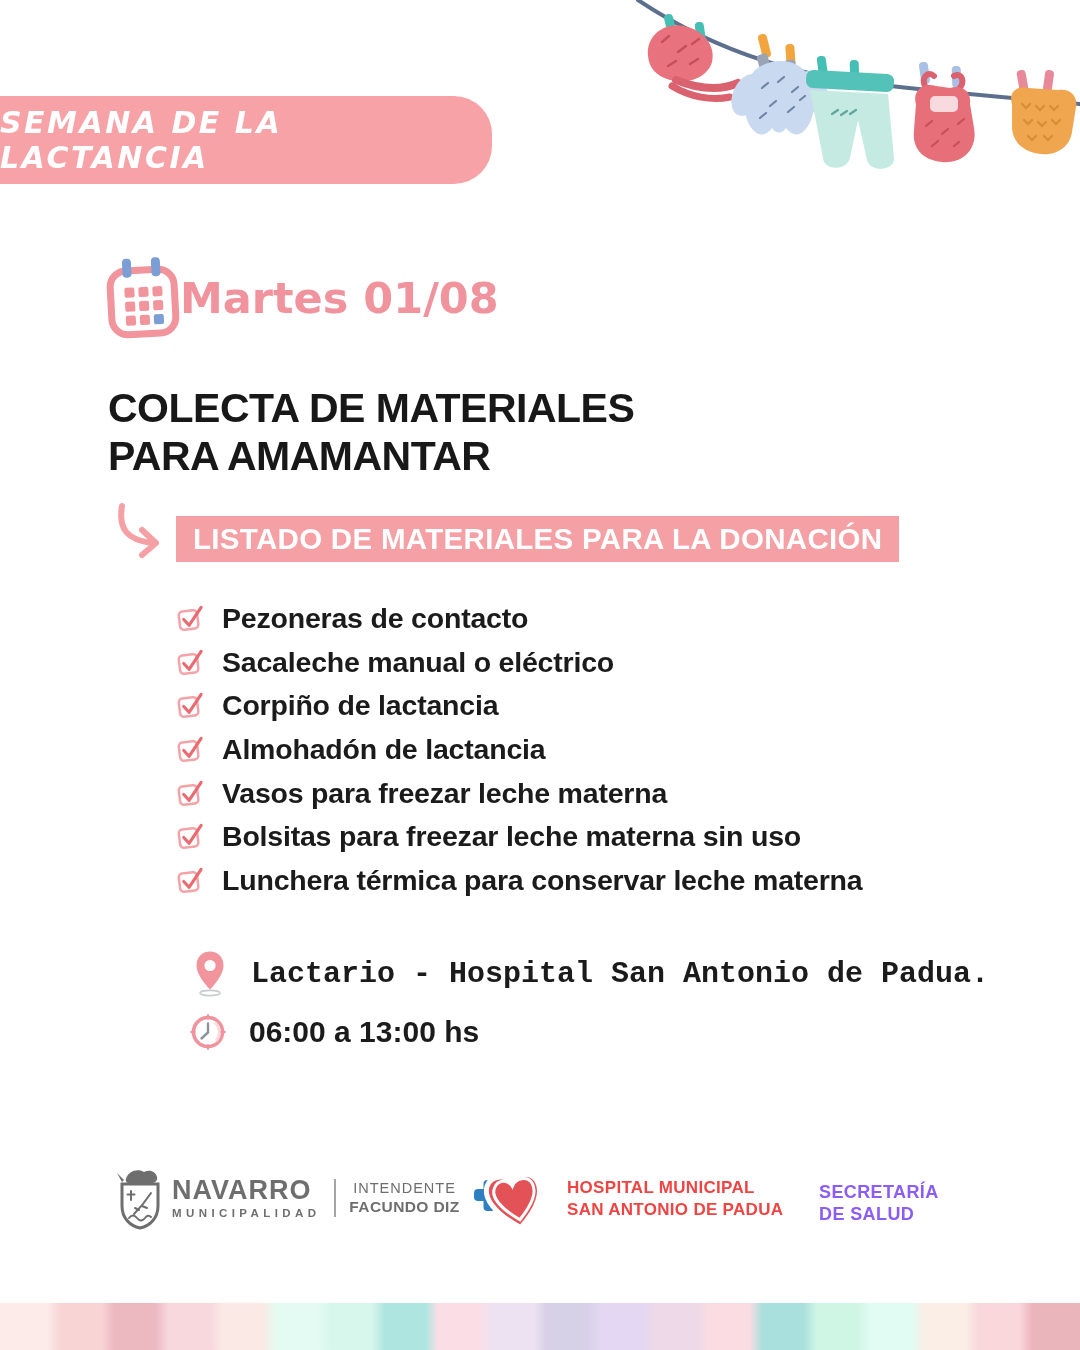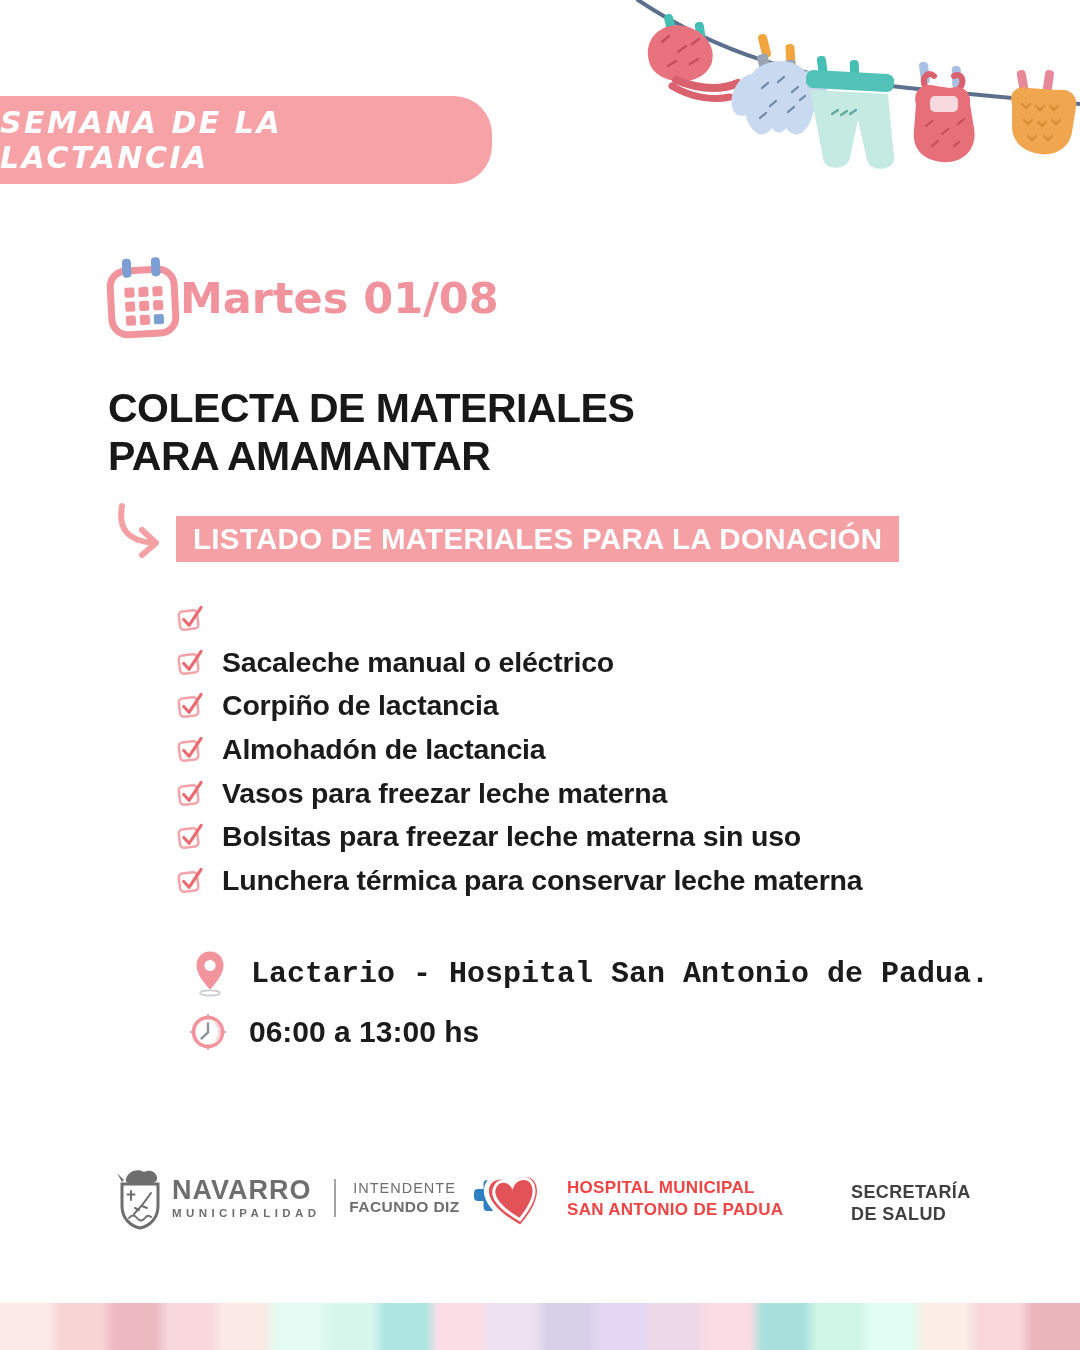--- a/index.html
+++ b/index.html
@@ -47,21 +47,21 @@
   .nav-text{margin-left:4px;}
   .nav-name{font-size:27px;font-weight:800;letter-spacing:1px;line-height:1;}
   .nav-sub{font-size:11.5px;font-weight:700;letter-spacing:4.4px;margin-top:3px;}
   .nav-divider{width:2px;height:38px;background:#A5A5A5;margin:0 13px 0 14px;}
   .mayor-title{font-size:14.5px;font-weight:400;letter-spacing:1px;text-align:center;}
   .mayor-name{font-size:15.5px;font-weight:800;letter-spacing:0.4px;margin-top:2px;}
 
   .footer-hospital{position:absolute;left:472px;top:1164px;display:flex;align-items:center;gap:11px;color:#ef4444;}
   .hosp-text div{font-size:17px;font-weight:800;line-height:1.3;letter-spacing:0.3px;white-space:nowrap;}
 
-  .footer-secretary{position:absolute;left:851px;top:1182px;color:#404040;
+  .footer-secretary{position:absolute;left:819px;top:1182px;color:#8b5cf6;
                     font-size:18px;font-weight:800;line-height:1.22;letter-spacing:0.4px;}
 
   
   .stripe{position:absolute;left:0;top:1303px;width:1080px;height:47px;background:#f6dde2;}
 </style>
 </head>
 <body>
 
 <svg width="0" height="0" style="position:absolute">
   <defs>
@@ -190,20 +190,21 @@
     <div class="list-bar">
       <span>LISTADO DE MATERIALES PARA LA DONACIÓN</span>
     </div>
   </div>
 
   <ul class="checklist">
     <li>
       <svg class="checkbox" viewBox="0 0 30 30">
           <use href="#sym-checkbox"></use>
         </svg>
+      <span>Pezoneras de contacto</span>
       </li>
     <li>
       <svg class="checkbox" viewBox="0 0 30 30">
           <use href="#sym-checkbox"></use>
         </svg>
       <span>Sacaleche manual o eléctrico</span>
       </li>
     <li>
       <svg class="checkbox" viewBox="0 0 30 30">
           <use href="#sym-checkbox"></use>

